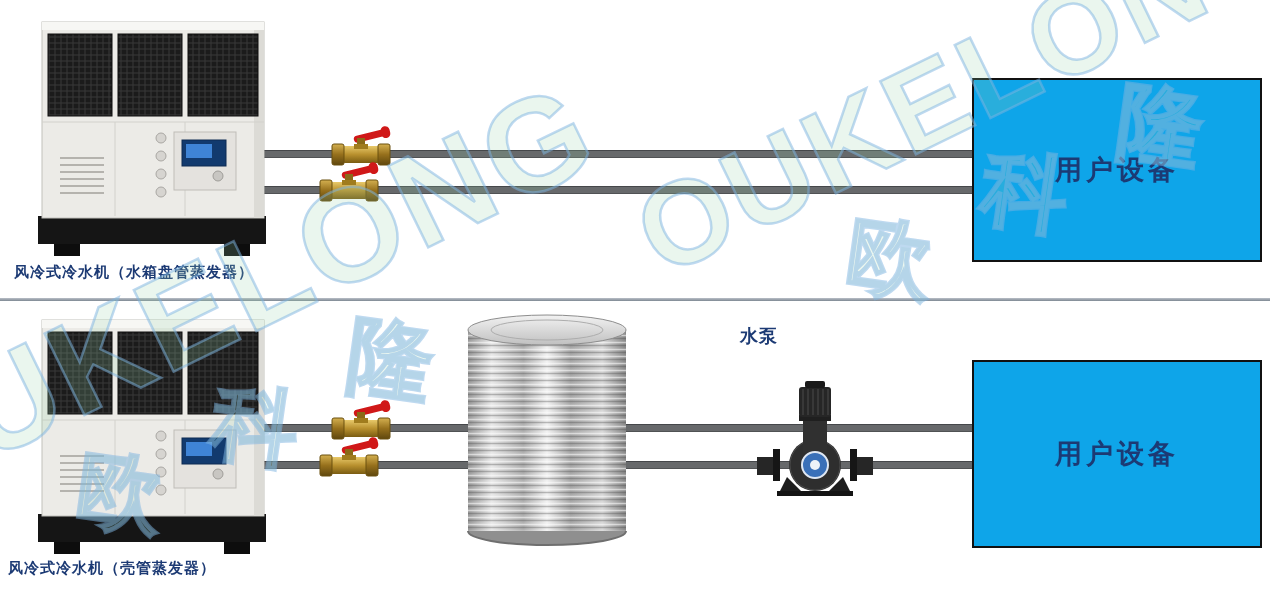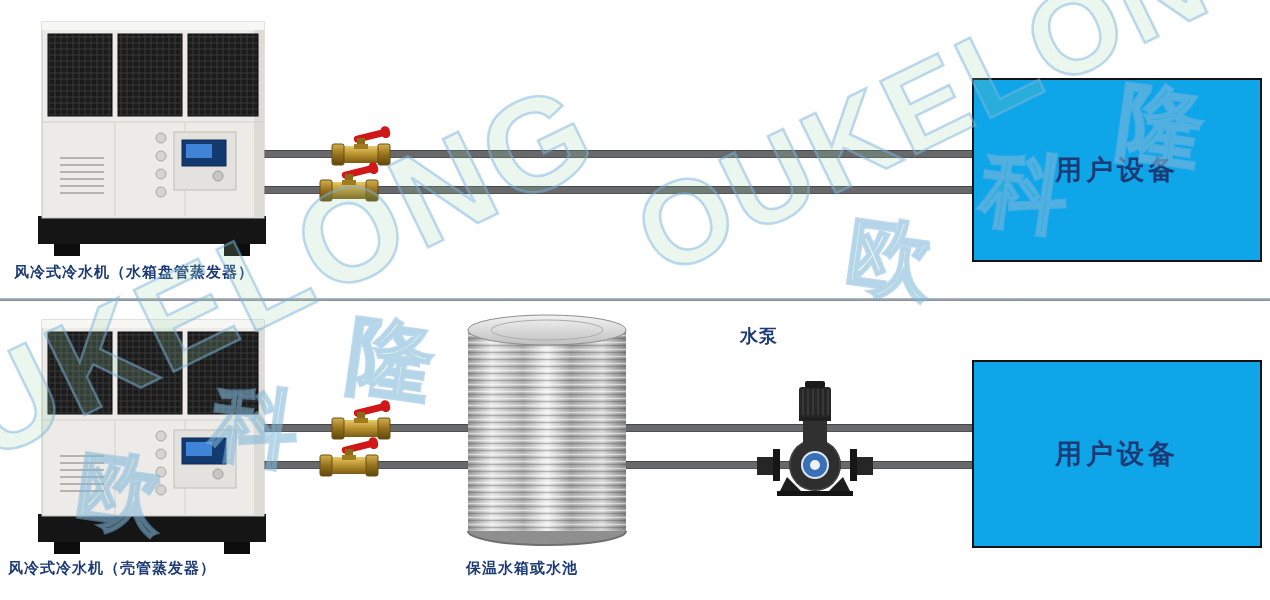--- a/index.html
+++ b/index.html
@@ -228,21 +228,20 @@
   <svg class="illus z-mid" style="left:757px; top:381px;" width="116" height="116">
     <use href="#sym-pump"></use>
   </svg>
 
   <div class="user-box" style="left:972px; top:360px; width:290px; height:188px;">
     <span class="label">用户设备</span>
   </div>
 
   <div class="caption pump-caption" style="left:740px; top:324px;">水泵</div>
 
-  <div class="caption" style="left:466px; top:559px;">保温水箱或水池</div>
 
   <div class="caption" style="left:8px; top:559px;">风冷式冷水机（壳管蒸发器）</div>
 
   <div class="wm wm-a" style="left:640px; top:40px; width:620px;">
     <div class="wm-inner">
       <div class="wm-latin">OUKELONG</div>
       <div class="wm-cn">
         <span class="wm-char">欧</span>
         <span class="wm-char">科</span>
         <span class="wm-char">隆</span>

